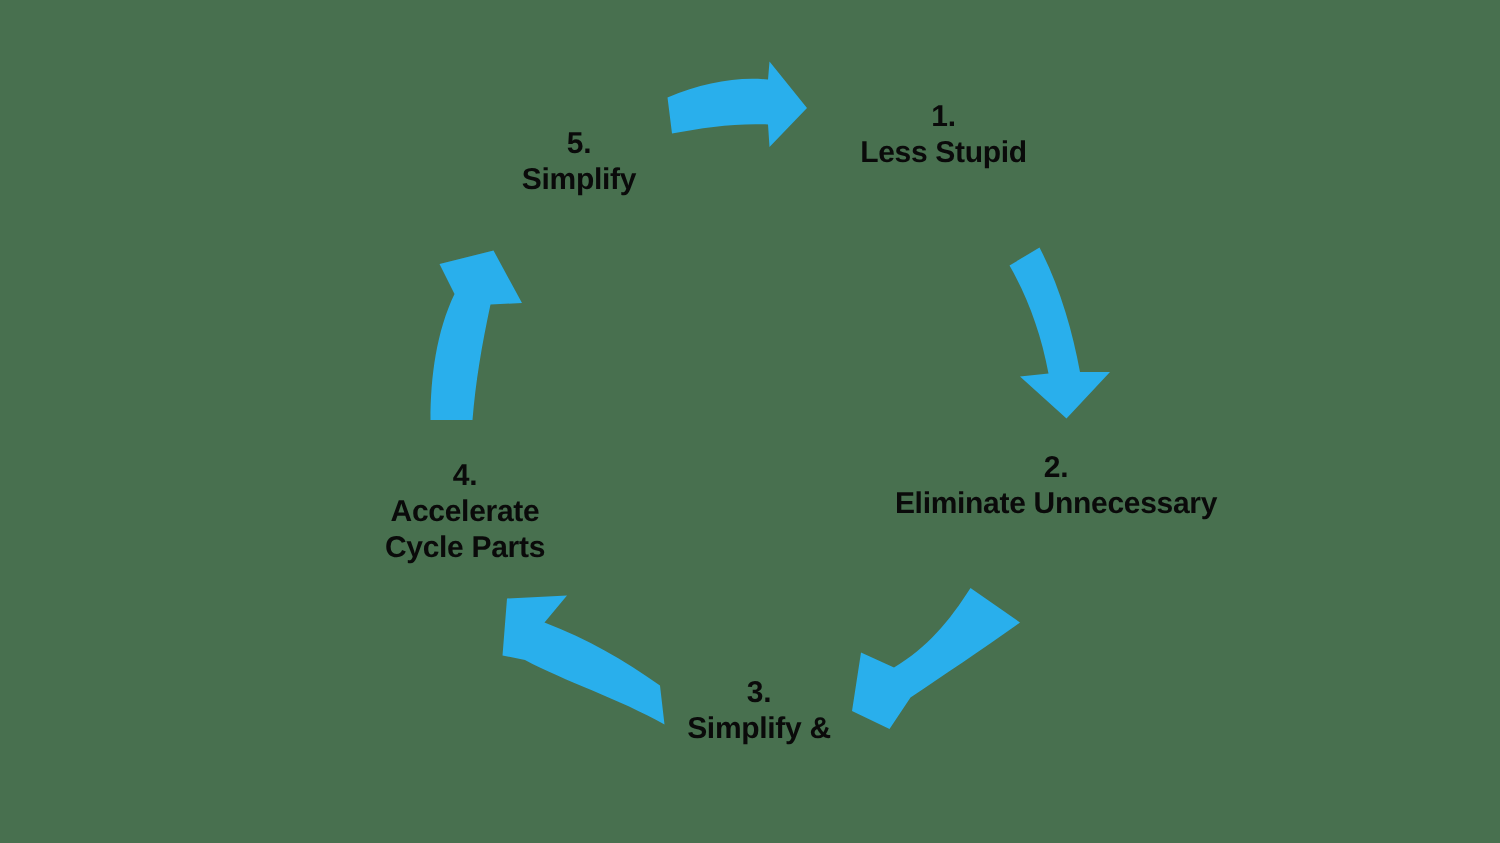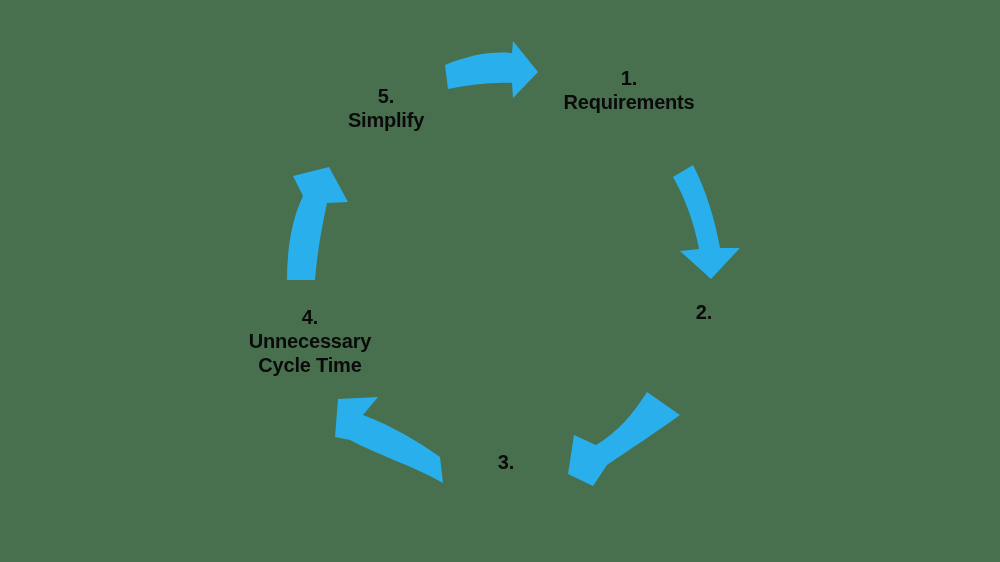--- a/index.html
+++ b/index.html
@@ -37,35 +37,37 @@
     fill: var(--color-arrow, #29AFEC);
   }
 </style>
 </head>
 <body>
 
 <div class="canvas">
 
   <div class="step" style="left:629px; top:66px;">
     <div>1.</div>
-    <div>Requirements</div>
+    <div>Less Stupid</div>
   </div>
 
   <div class="step" style="left:704px; top:300px;">
     <div>2.</div>
+    <div>Eliminate Unnecessary</div>
   </div>
 
   <div class="step" style="left:506px; top:450px;">
     <div>3.</div>
+    <div>Simplify &amp;</div>
   </div>
 
   <div class="step" style="left:310px; top:305px;">
     <div>4.</div>
-    <div>Unnecessary</div>
-    <div>Cycle Time</div>
+    <div>Accelerate</div>
+    <div>Cycle Parts</div>
   </div>
 
   <div class="step" style="left:386px; top:84px;">
     <div>5.</div>
     <div>Simplify</div>
   </div>
 
   <svg class="arrow" style="left:441px; top:38px;" width="100" height="62" viewBox="0 0 100 62">
     <path d="M4,27 C 28,17 50,13 71,15 L72,3 L97,34 L72,60 L71,45 C 50,44 28,47 7,51 Z"></path>
   </svg>

